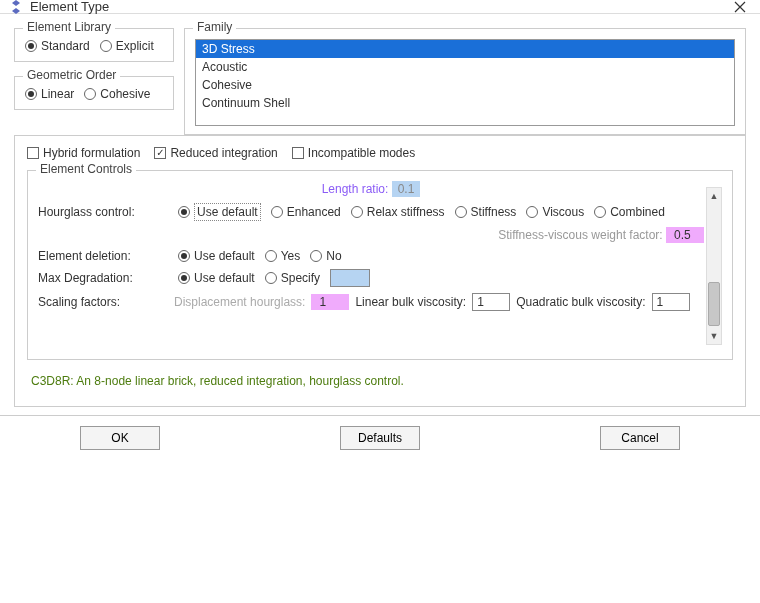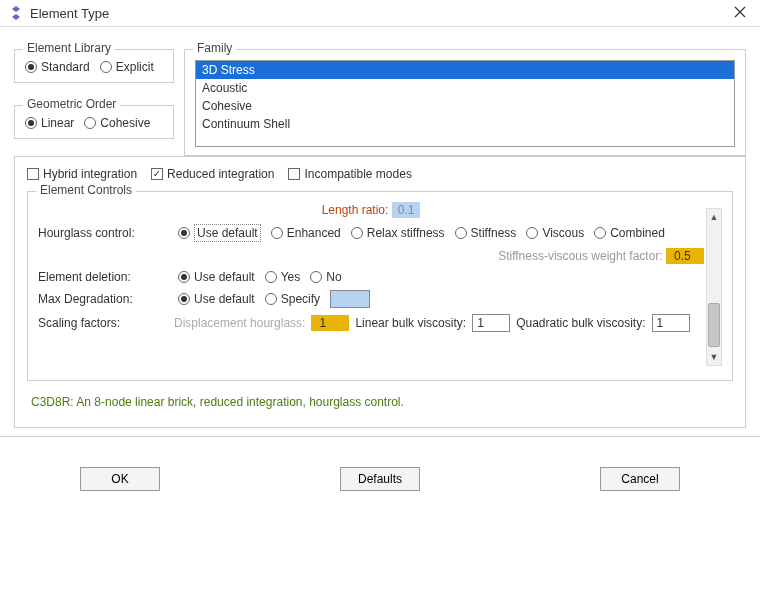--- a/index.html
+++ b/index.html
@@ -1,25 +1,25 @@
 <!DOCTYPE html>
 <html><head>
 <meta charset="utf-8">
 <style>
 * { box-sizing: border-box; margin: 0; padding: 0; }
 body { font-family: "Segoe UI", Tahoma, sans-serif; font-size: 12px; color: #333; background: #fff; width: 760px; height: 603px; overflow: hidden; }
-.titlebar { display: flex; justify-content: space-between; height: 27px; padding: 0 8px; border-bottom: 1px solid #ddd; }
+.titlebar { display: flex; align-items: center; justify-content: space-between; height: 14px; padding: 0 8px; border-bottom: 1px solid #ddd; }
 .titlebar-left { display: flex; align-items: center; gap: 6px; }
 .app-icon svg { display: block; }
 .title { font-size: 13px; }
 .close { width: 24px; height: 24px; display: flex; align-items: center; justify-content: center; cursor: pointer; }
 .close svg { display: block; }
 .content { padding: 10px 14px 4px 14px; }
 .top-row { display: flex; gap: 10px; }
-.group { border: 1px solid #ccc; padding: 10px 10px 8px 10px; position: relative; margin-top: 12px; }
+.group { border: 1px solid #ccc; padding: 10px 10px 8px 10px; position: relative; margin-top: 4px; }
 .group-label { position: absolute; top: -9px; left: 8px; background: #fff; padding: 0 4px; color: #444; }
 .left-col { display: flex; flex-direction: column; gap: 10px; width: 160px; }
 .radio-row { display: flex; gap: 10px; align-items: center; flex-wrap: wrap; }
 .radio, .check { display: flex; align-items: center; gap: 4px; cursor: pointer; }
 .radio-dot { width: 12px; height: 12px; border: 1px solid #666; border-radius: 50%; display: flex; align-items: center; justify-content: center; background: #fff; }
 .radio-dot.sel::after { content: ""; width: 6px; height: 6px; background: #333; border-radius: 50%; }
 .check-box { width: 12px; height: 12px; border: 1px solid #666; background: #fff; display: flex; align-items: center; justify-content: center; }
 .check-box.sel::after { content: "✓"; font-size: 10px; line-height: 1; color: #333; }
 .family-group { flex: 1; }
 .family-list { border: 1px solid #999; height: 87px; overflow-y: scroll; background: #fff; }
@@ -36,31 +36,31 @@
 .scroll-area { height: 156px; overflow: hidden; border-right: 18px solid transparent; }
 .scrollbar { position: absolute; right: 0; top: 6px; bottom: 6px; width: 16px; background: #f1f1f1; border: 1px solid #ddd; display: flex; flex-direction: column; justify-content: space-between; align-items: center; }
 .scroll-arrow { width: 100%; height: 16px; display: flex; align-items: center; justify-content: center; font-size: 9px; color: #555; cursor: pointer; }
 .scroll-thumb { flex: 0 0 44px; width: 12px; background: #c7c7c7; border: 1px solid #aaa; border-radius: 2px; margin-top: auto; margin-bottom: 2px; }
 .truncated { text-align: center; color: #888; margin-bottom: 4px; }
 .truncated span.val { background: #b6d4f2; padding: 1px 6px; display: inline-block; }
 .ctl-row { display: flex; align-items: center; gap: 10px; margin: 6px 0; }
 .ctl-label { width: 130px; white-space: nowrap; }
 .dotted { border: 1px dotted #888; padding: 1px 2px; }
 .svwf { text-align: right; color: #999; margin: 4px 0 6px 0; }
-.svwf .val, .scaling .disp-val { background: #eab308; padding: 1px 8px; display: inline-block; color: #333; width: 38px; text-align: left; }
+.svwf .val, .scaling .disp-val { background: #f0abfc; padding: 1px 8px; display: inline-block; color: #333; width: 38px; text-align: left; }
 .input { border: 1px solid #888; padding: 1px 4px; width: 38px; background: #fff; }
 .input.empty { background: #b6d4f2; min-width: 40px; }
 .scaling { display: flex; align-items: center; gap: 6px; flex-wrap: nowrap; }
 .scaling .disabled { color: #aaa; }
 .descr { margin: 14px 4px 6px 4px; color: #4d7c0f; }
 .note { margin: 14px 2px 8px 2px; }
 .note .bold { font-weight: bold; }
 hr.sep { border: none; border-top: 1px solid #ccc; margin: 4px 0 10px 0; }
 .btn-row { display: flex; justify-content: space-between; padding: 0 80px 10px 80px; }
-.btn { min-width: 80px; padding: 4px 16px; border: 1px solid #999; background: #f4f4f4; cursor: pointer; font-size: 12px; margin-top: 20px; }
+.btn { min-width: 80px; padding: 4px 16px; border: 1px solid #999; background: #f4f4f4; cursor: pointer; font-size: 12px; }
 </style>
 </head>
 <body>
 
 <div class="titlebar">
   <div class="titlebar-left">
     <span class="app-icon">
       <svg width="16" height="16" viewBox="0 0 16 16">
           <path d="M8 1 L12 4 L8 7 L4 4 Z" fill="#5c6bc0"></path>
           <path d="M8 9 L12 12 L8 15 L4 12 Z" fill="#5c6bc0"></path>
@@ -113,38 +113,38 @@
         <div class="family-item">Cohesive</div>
         <div class="family-item">Continuum Shell</div>
       </div>
     </div>
   </div>
 
   <div class="tab-body">
     <div class="check-row">
       <label class="check">
           <span class="check-box"></span>
-          <span>Hybrid integration</span>
+          <span>Hybrid formulation</span>
         </label>
       <label class="check">
           <span class="check-box sel"></span>
           <span>Reduced integration</span>
         </label>
       <label class="check">
           <span class="check-box"></span>
           <span>Incompatible modes</span>
         </label>
     </div>
 
     <div class="group controls-group">
       <span class="group-label">Element Controls</span>
       <div class="controls-inner">
         <div class="scroll-area">
           <div class="truncated">
-            <span style="color:#c2410c">Length ratio:</span>
+            <span style="color:#8b5cf6">Length ratio:</span>
             <span class="val">0.1</span>
           </div>
           <div class="ctl-row">
             <span class="ctl-label">Hourglass control:</span>
             <label class="radio">
                 <span class="radio-dot sel"></span>
                 <span class="dotted">Use default</span>
               </label>
             <label class="radio">
                 <span class="radio-dot"></span>

